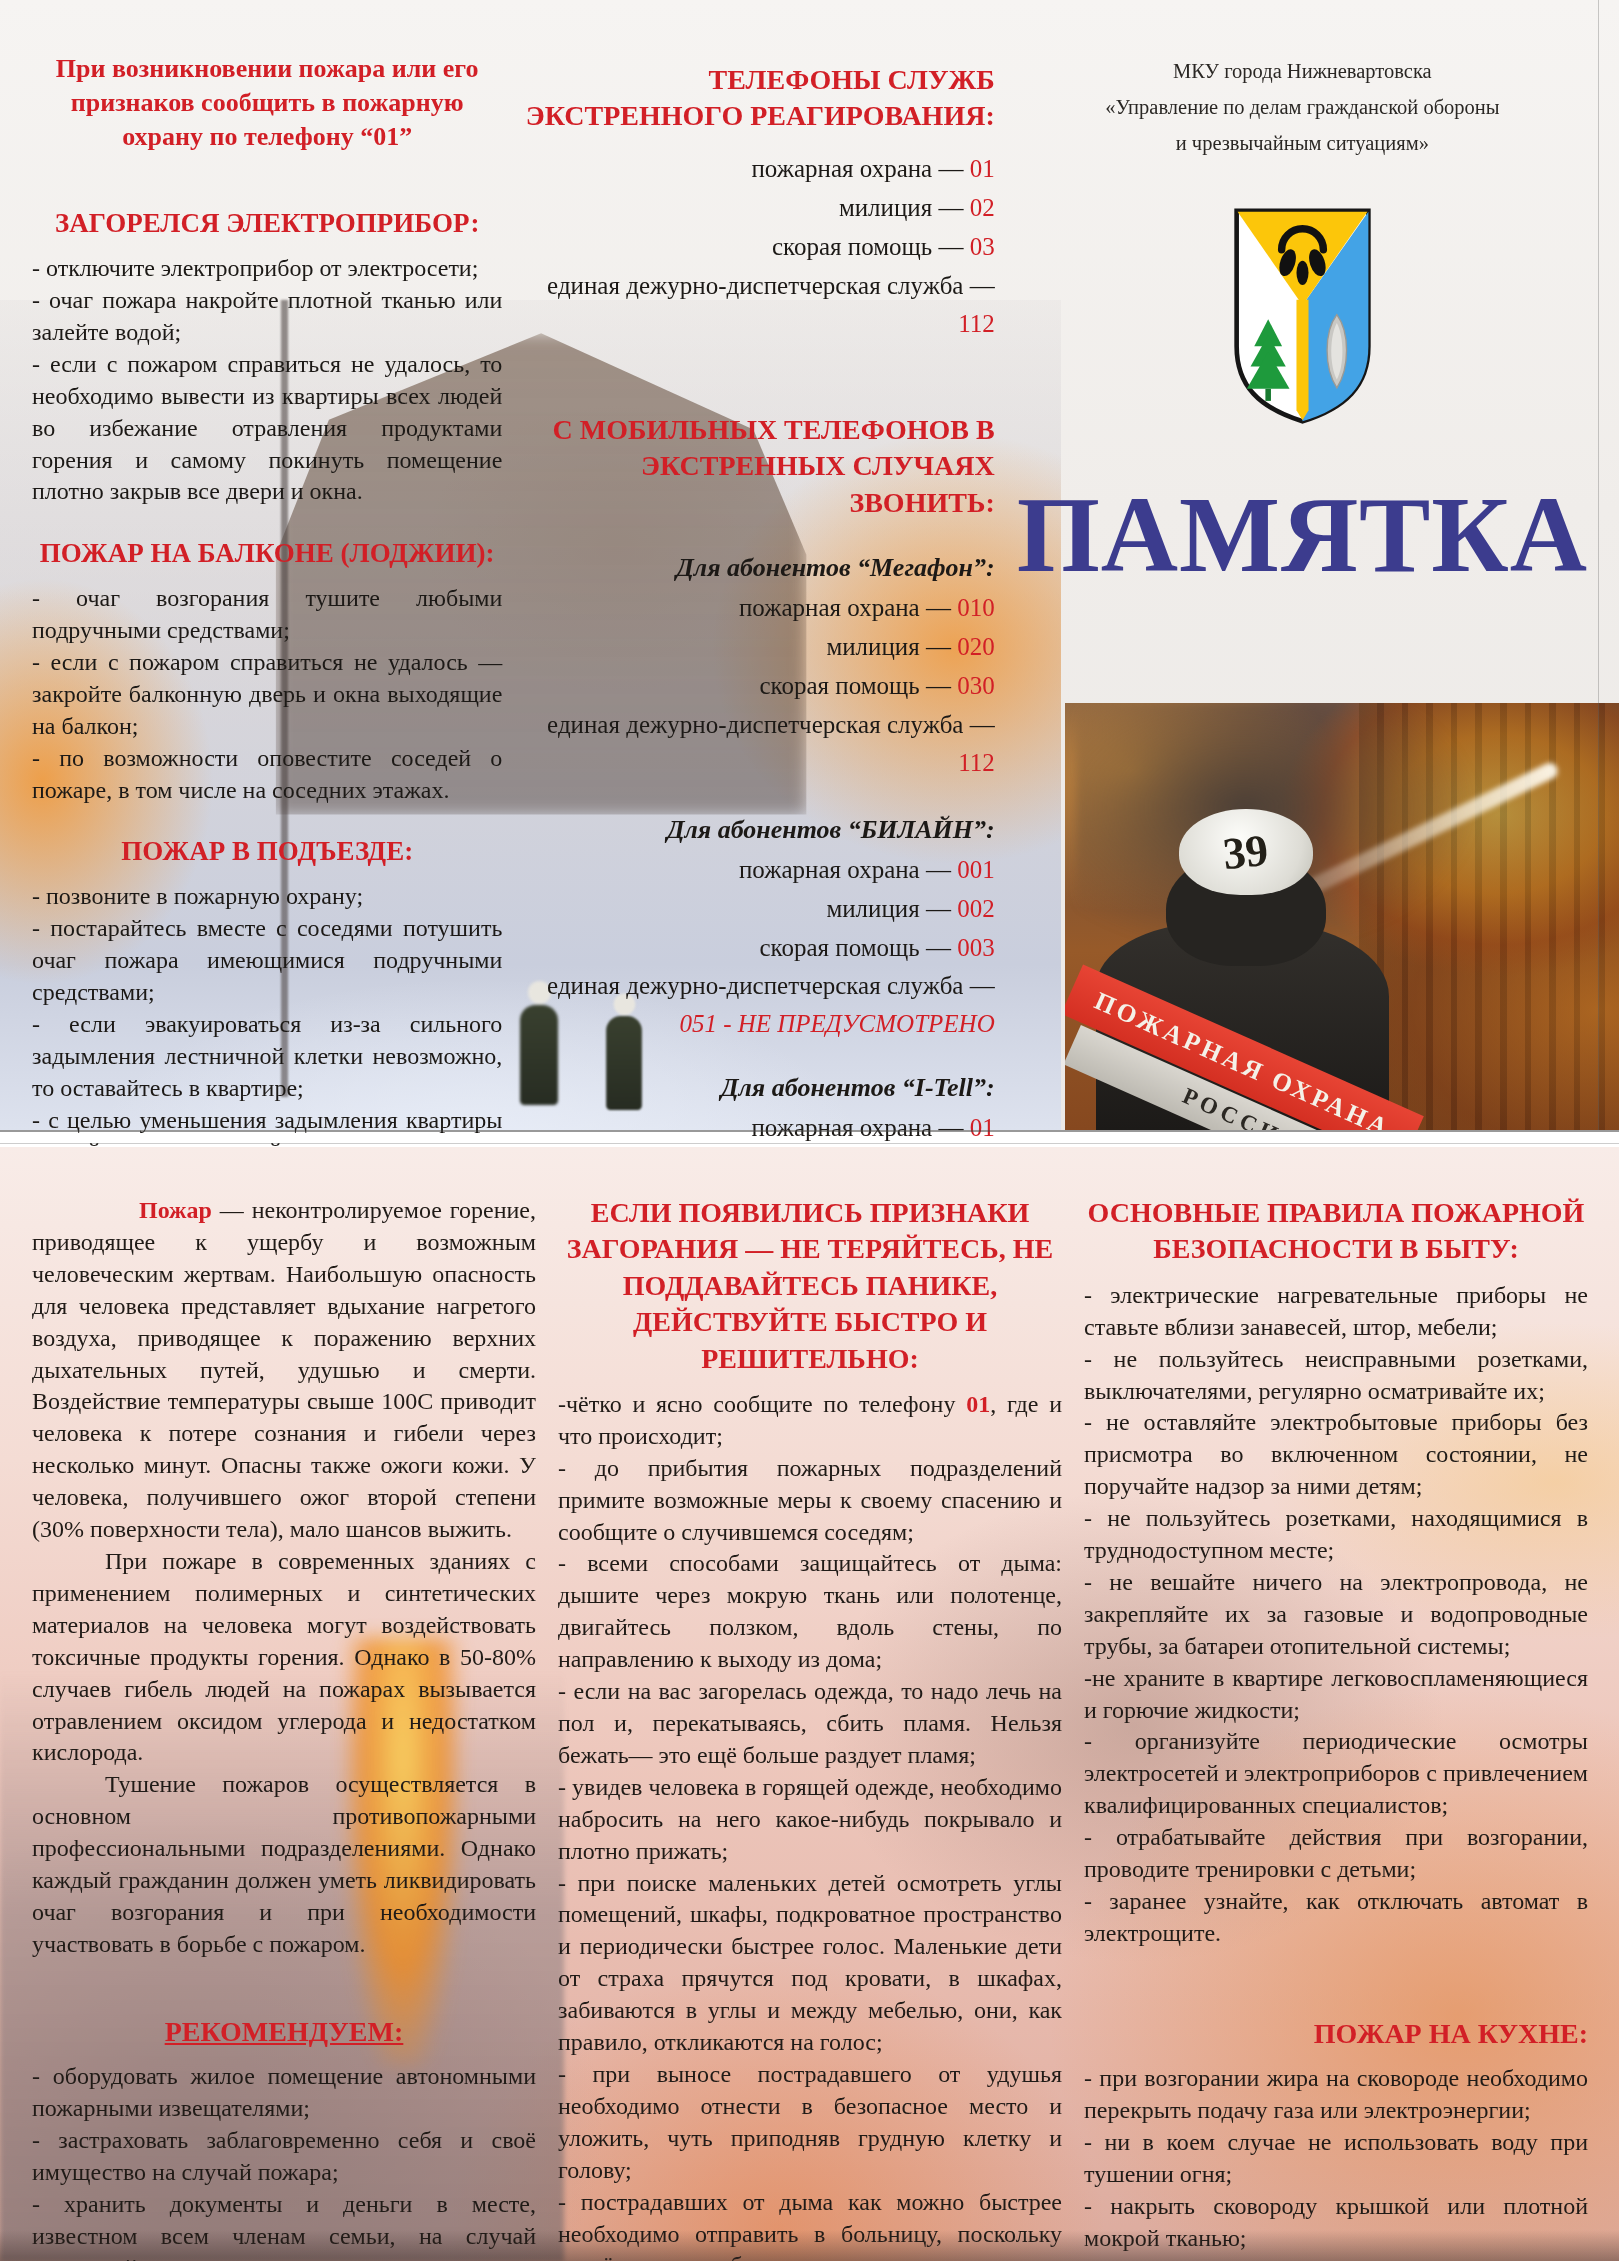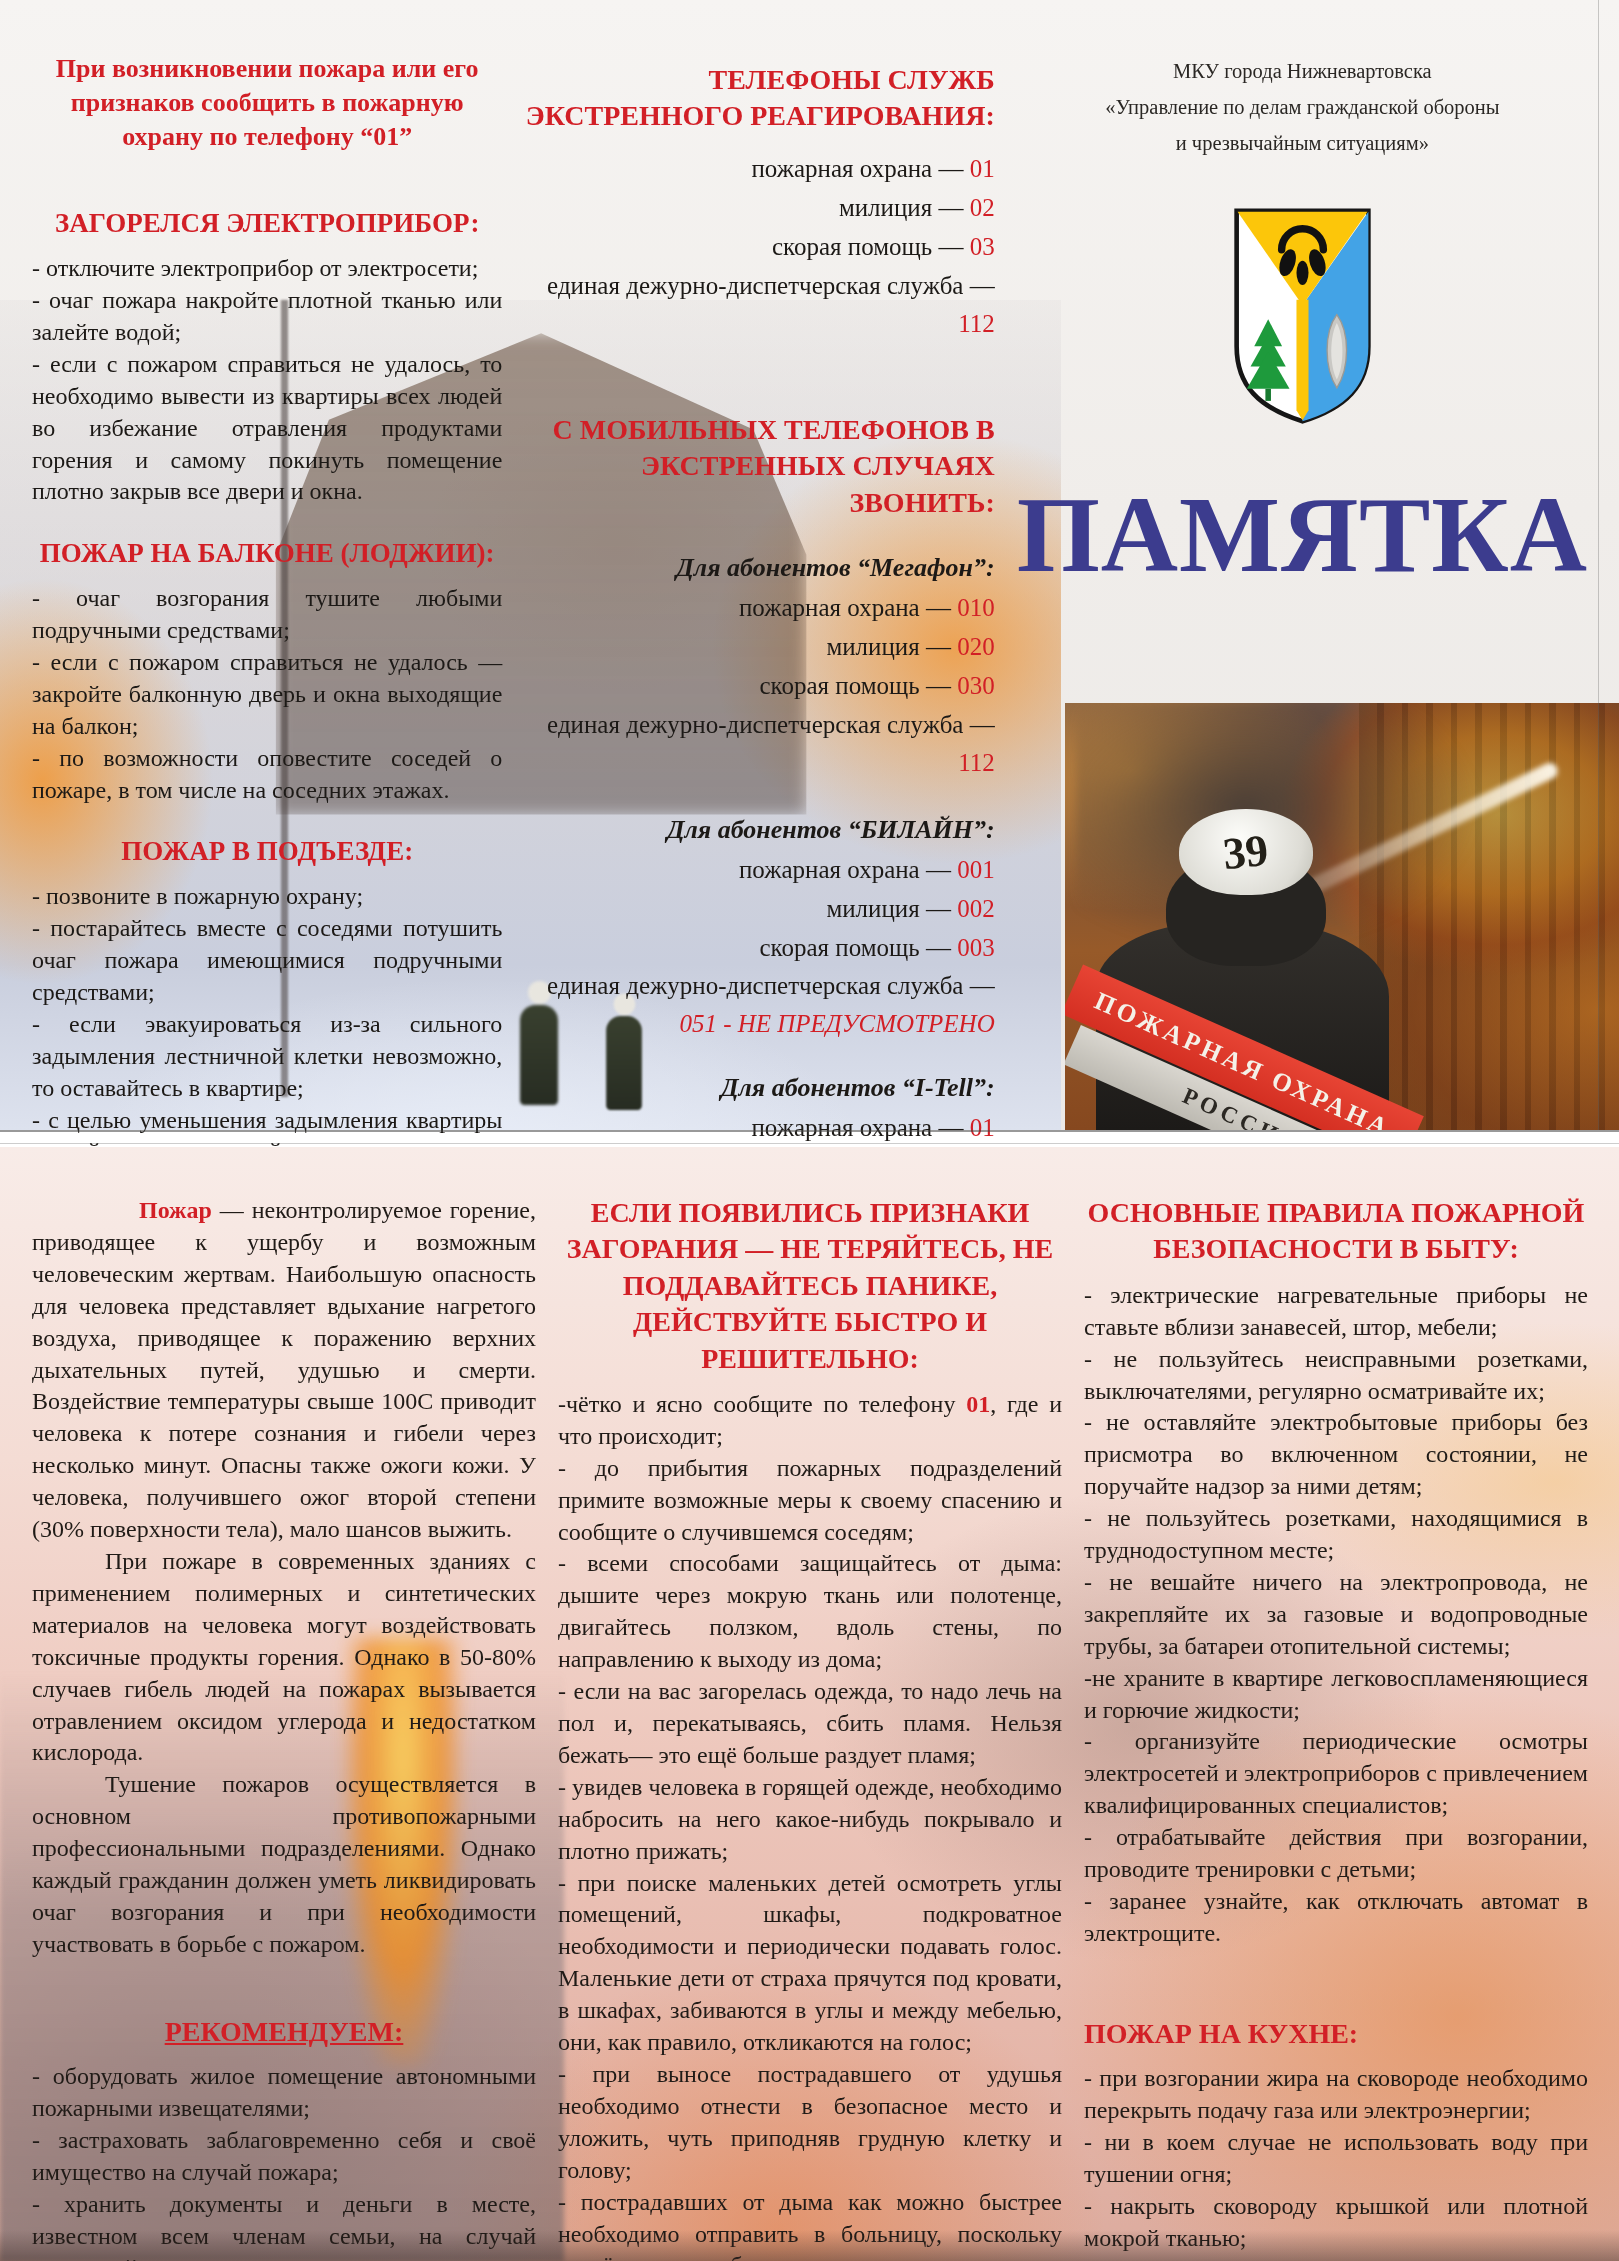--- a/index.html
+++ b/index.html
@@ -114,21 +114,21 @@
   .subtitle{font-size:51px;font-weight:bold;color:#d21f26;line-height:1.5;margin:25px 0 0;}
 
   
   .p2col{padding-top:36px;color:#201b17;}
   .p2col p{font-size:24px;line-height:1.33;text-align:justify;margin:0;}
   .p2-h{color:#d21f26;font-weight:bold;font-size:28px;line-height:1.3;text-align:center;margin:0 0 12px;}
   .ind1{text-indent:107px;}
   .ind2{text-indent:73px;}
   .rec-h{color:#d21f26;font-weight:bold;font-size:28px;text-align:center;margin:55px 0 13.6px;text-decoration:underline;}
   .b01{color:#d21f26;font-weight:bold;}
-  .kitchen-h{color:#d21f26;font-weight:bold;font-size:28px;text-align:left;margin:68px 0 13.6px;}
+  .kitchen-h{color:#d21f26;font-weight:bold;font-size:28px;text-align:right;margin:68px 0 13.6px;}
 </style>
 </head>
 <body>
 
 <div class="sheet">
 
   <div class="page1">
 
     <div class="photo-snow">
       <div class="house-shadow"></div>
@@ -273,21 +273,21 @@
         <p>- хранить документы и деньги в месте, известном всем членам семьи, на случай внезапной эвакуации при пожаре.</p>
       </div>
 
       <div class="col p2col">
         <div class="p2-h">ЕСЛИ ПОЯВИЛИСЬ ПРИЗНАКИ ЗАГОРАНИЯ — НЕ ТЕРЯЙТЕСЬ, НЕ ПОДДАВАЙТЕСЬ ПАНИКЕ, ДЕЙСТВУЙТЕ БЫСТРО И РЕШИТЕЛЬНО:</div>
         <p><span>-чётко и ясно сообщите по телефону </span><span class="b01">01</span><span>, где и что происходит;</span></p>
         <p>- до прибытия пожарных подразделений примите возможные меры к своему спасению и сообщите о случившемся соседям;</p>
         <p>-   всеми способами защищайтесь от дыма: дышите через мокрую ткань или полотенце, двигайтесь ползком, вдоль стены, по направлению к выходу из дома;</p>
         <p>- если на вас загорелась одежда, то надо лечь на пол и, перекатываясь, сбить пламя. Нельзя бежать— это ещё больше раздует пламя;</p>
         <p>- увидев человека в горящей одежде, необходимо набросить на него какое-нибудь покрывало и плотно прижать;</p>
-        <p>- при поиске маленьких детей осмотреть углы помещений, шкафы, подкроватное необходимости и периодически подавать голос. Маленькие дети от страха прячутся под кровати, в шкафах, забиваются в углы и между мебелью, они, как правило, откликаются на голос;</p>
+        <p>- при поиске маленьких детей осмотреть углы помещений, шкафы, подкроватное пространство и периодически быстрее голос. Маленькие дети от страха прячутся под кровати, в шкафах, забиваются в углы и между мебелью, они, как правило, откликаются на голос;</p>
         <p>- при выносе пострадавшего от удушья необходимо отнести в безопасное место и уложить, чуть приподняв грудную клетку и голову;</p>
         <p>- пострадавших от дыма как можно быстрее необходимо отправить в больницу, поскольку серьёзные проблемы с дыханием могут возникнуть через несколько часов после отравления;</p>
 
       </div>
 
       <div class="col p2col">
         <div class="p2-h">ОСНОВНЫЕ ПРАВИЛА ПОЖАРНОЙ БЕЗОПАСНОСТИ В БЫТУ:</div>
         <p>- электрические нагревательные приборы не ставьте вблизи занавесей, штор, мебели;</p>
         <p>- не пользуйтесь неисправными розетками, выключателями, регулярно осматривайте их;</p>
         <p>- не оставляйте электробытовые приборы без присмотра во включенном состоянии, не поручайте надзор за ними детям;</p>

